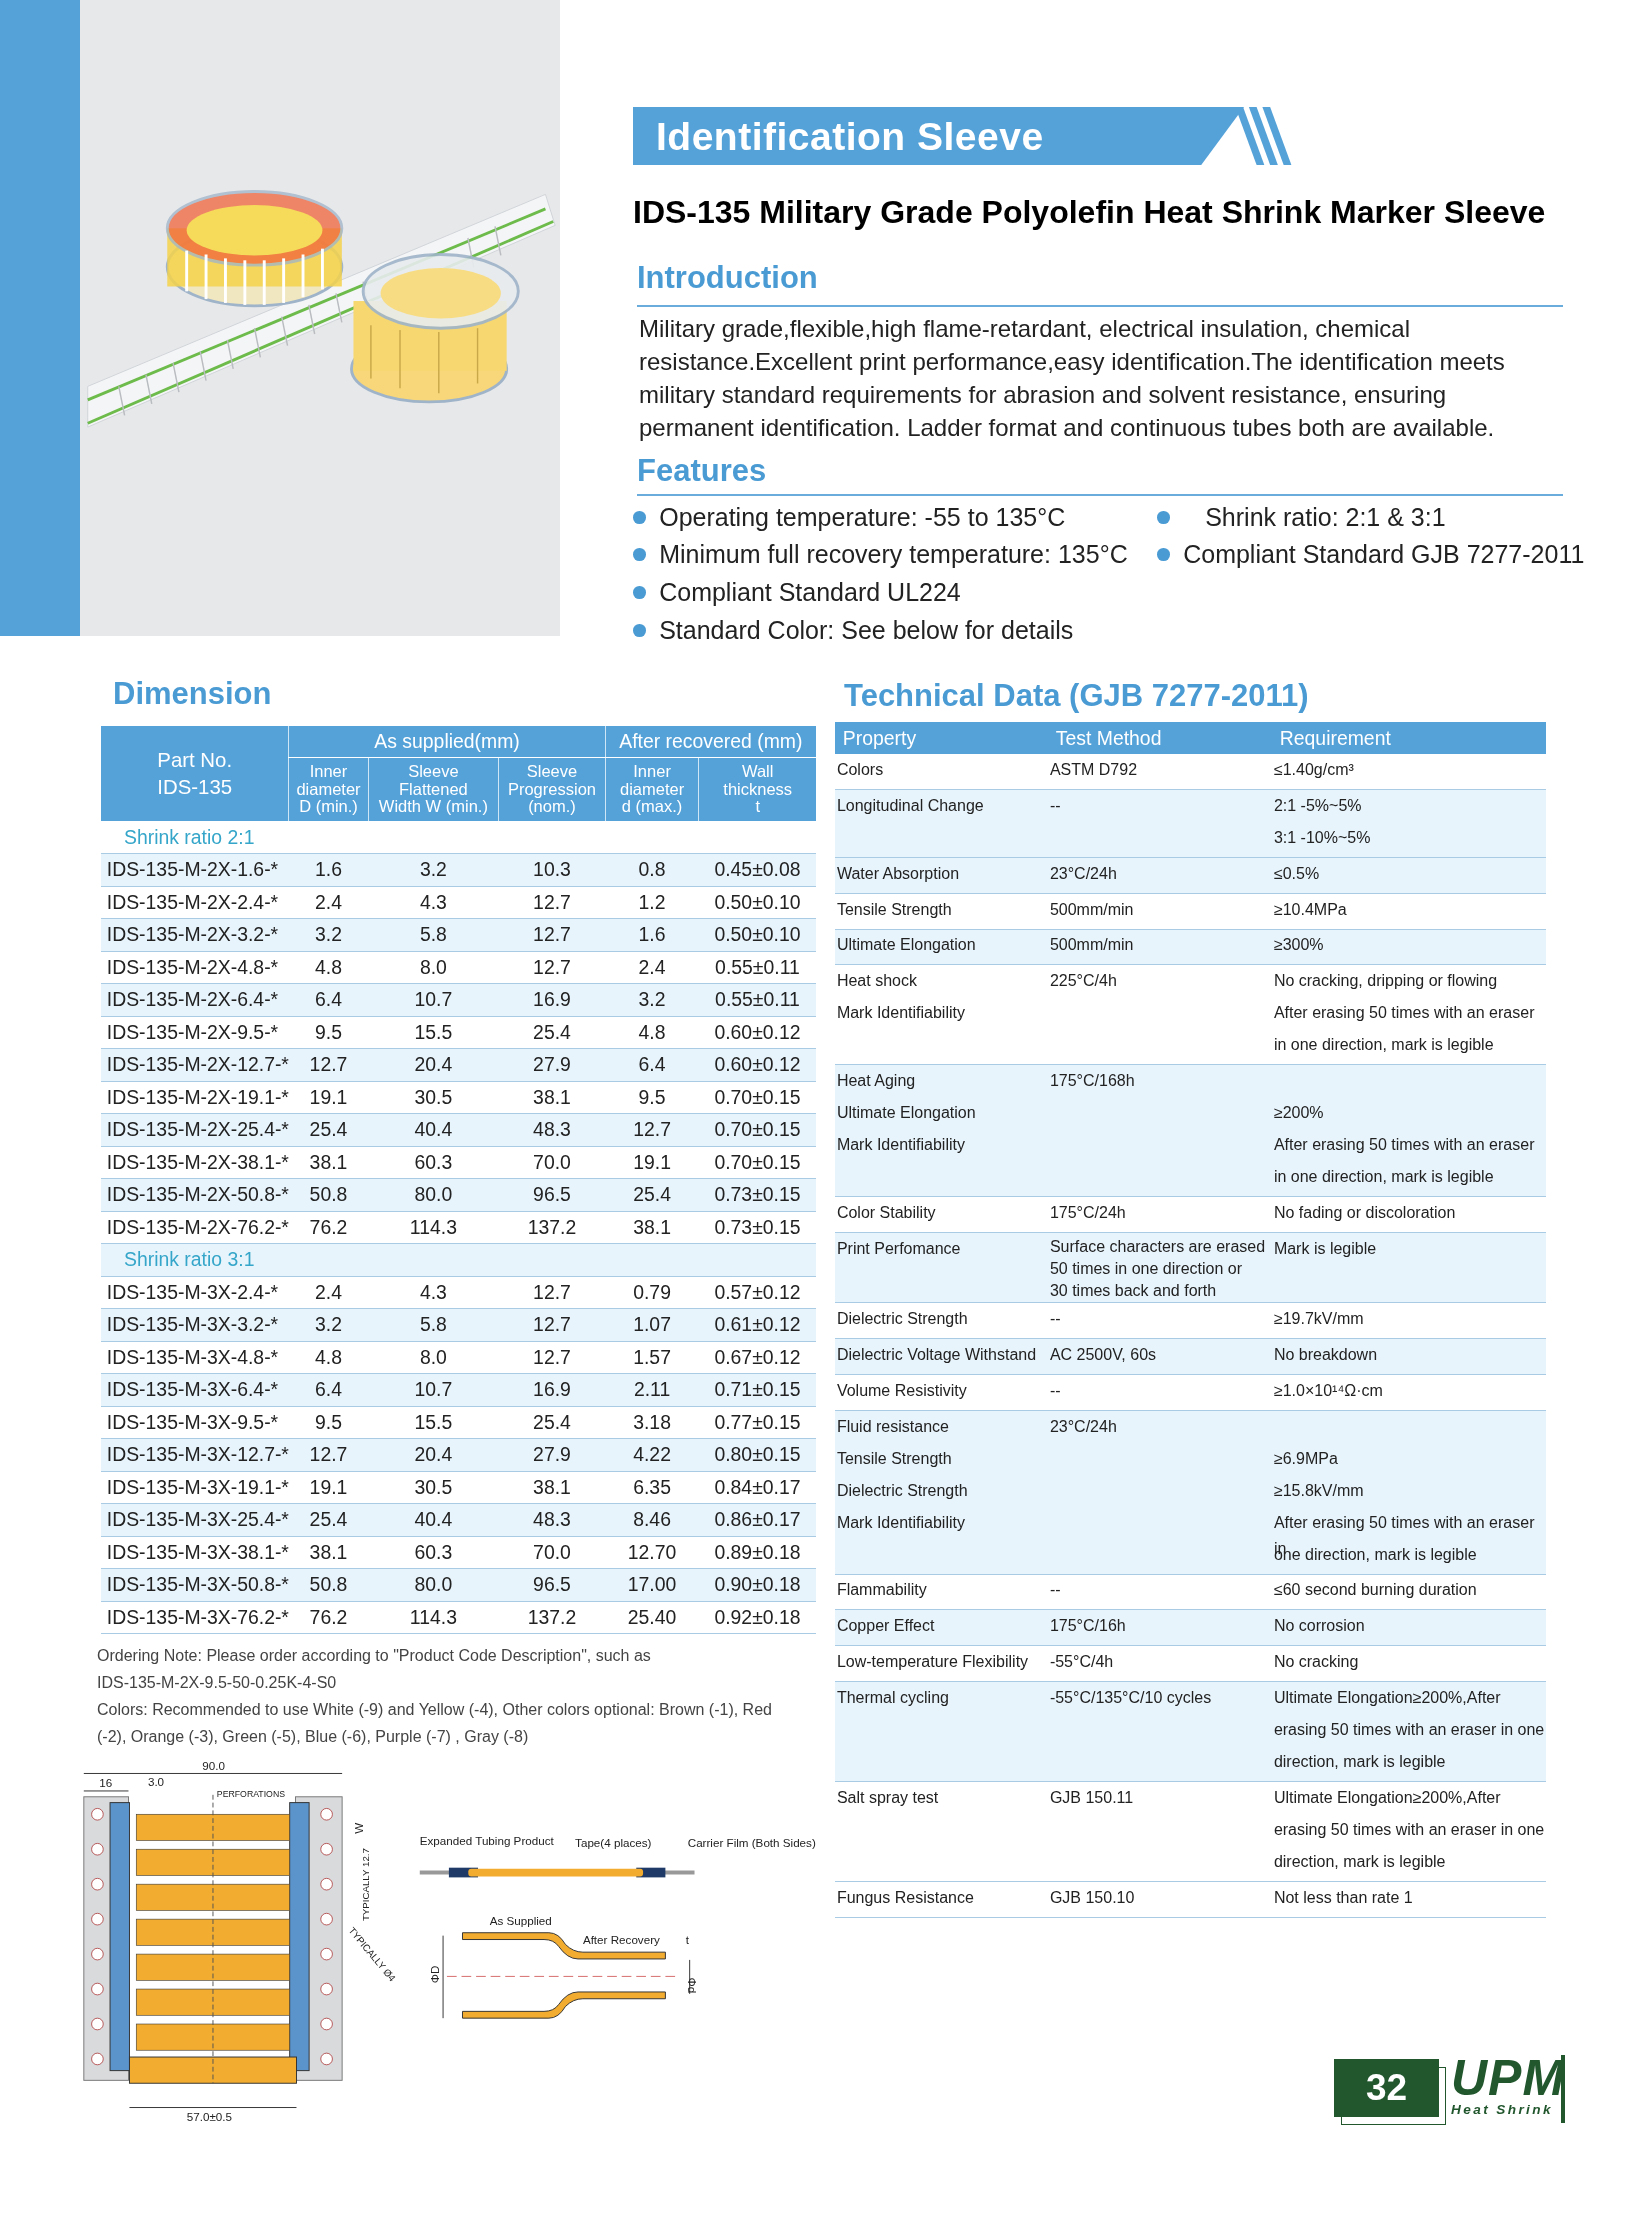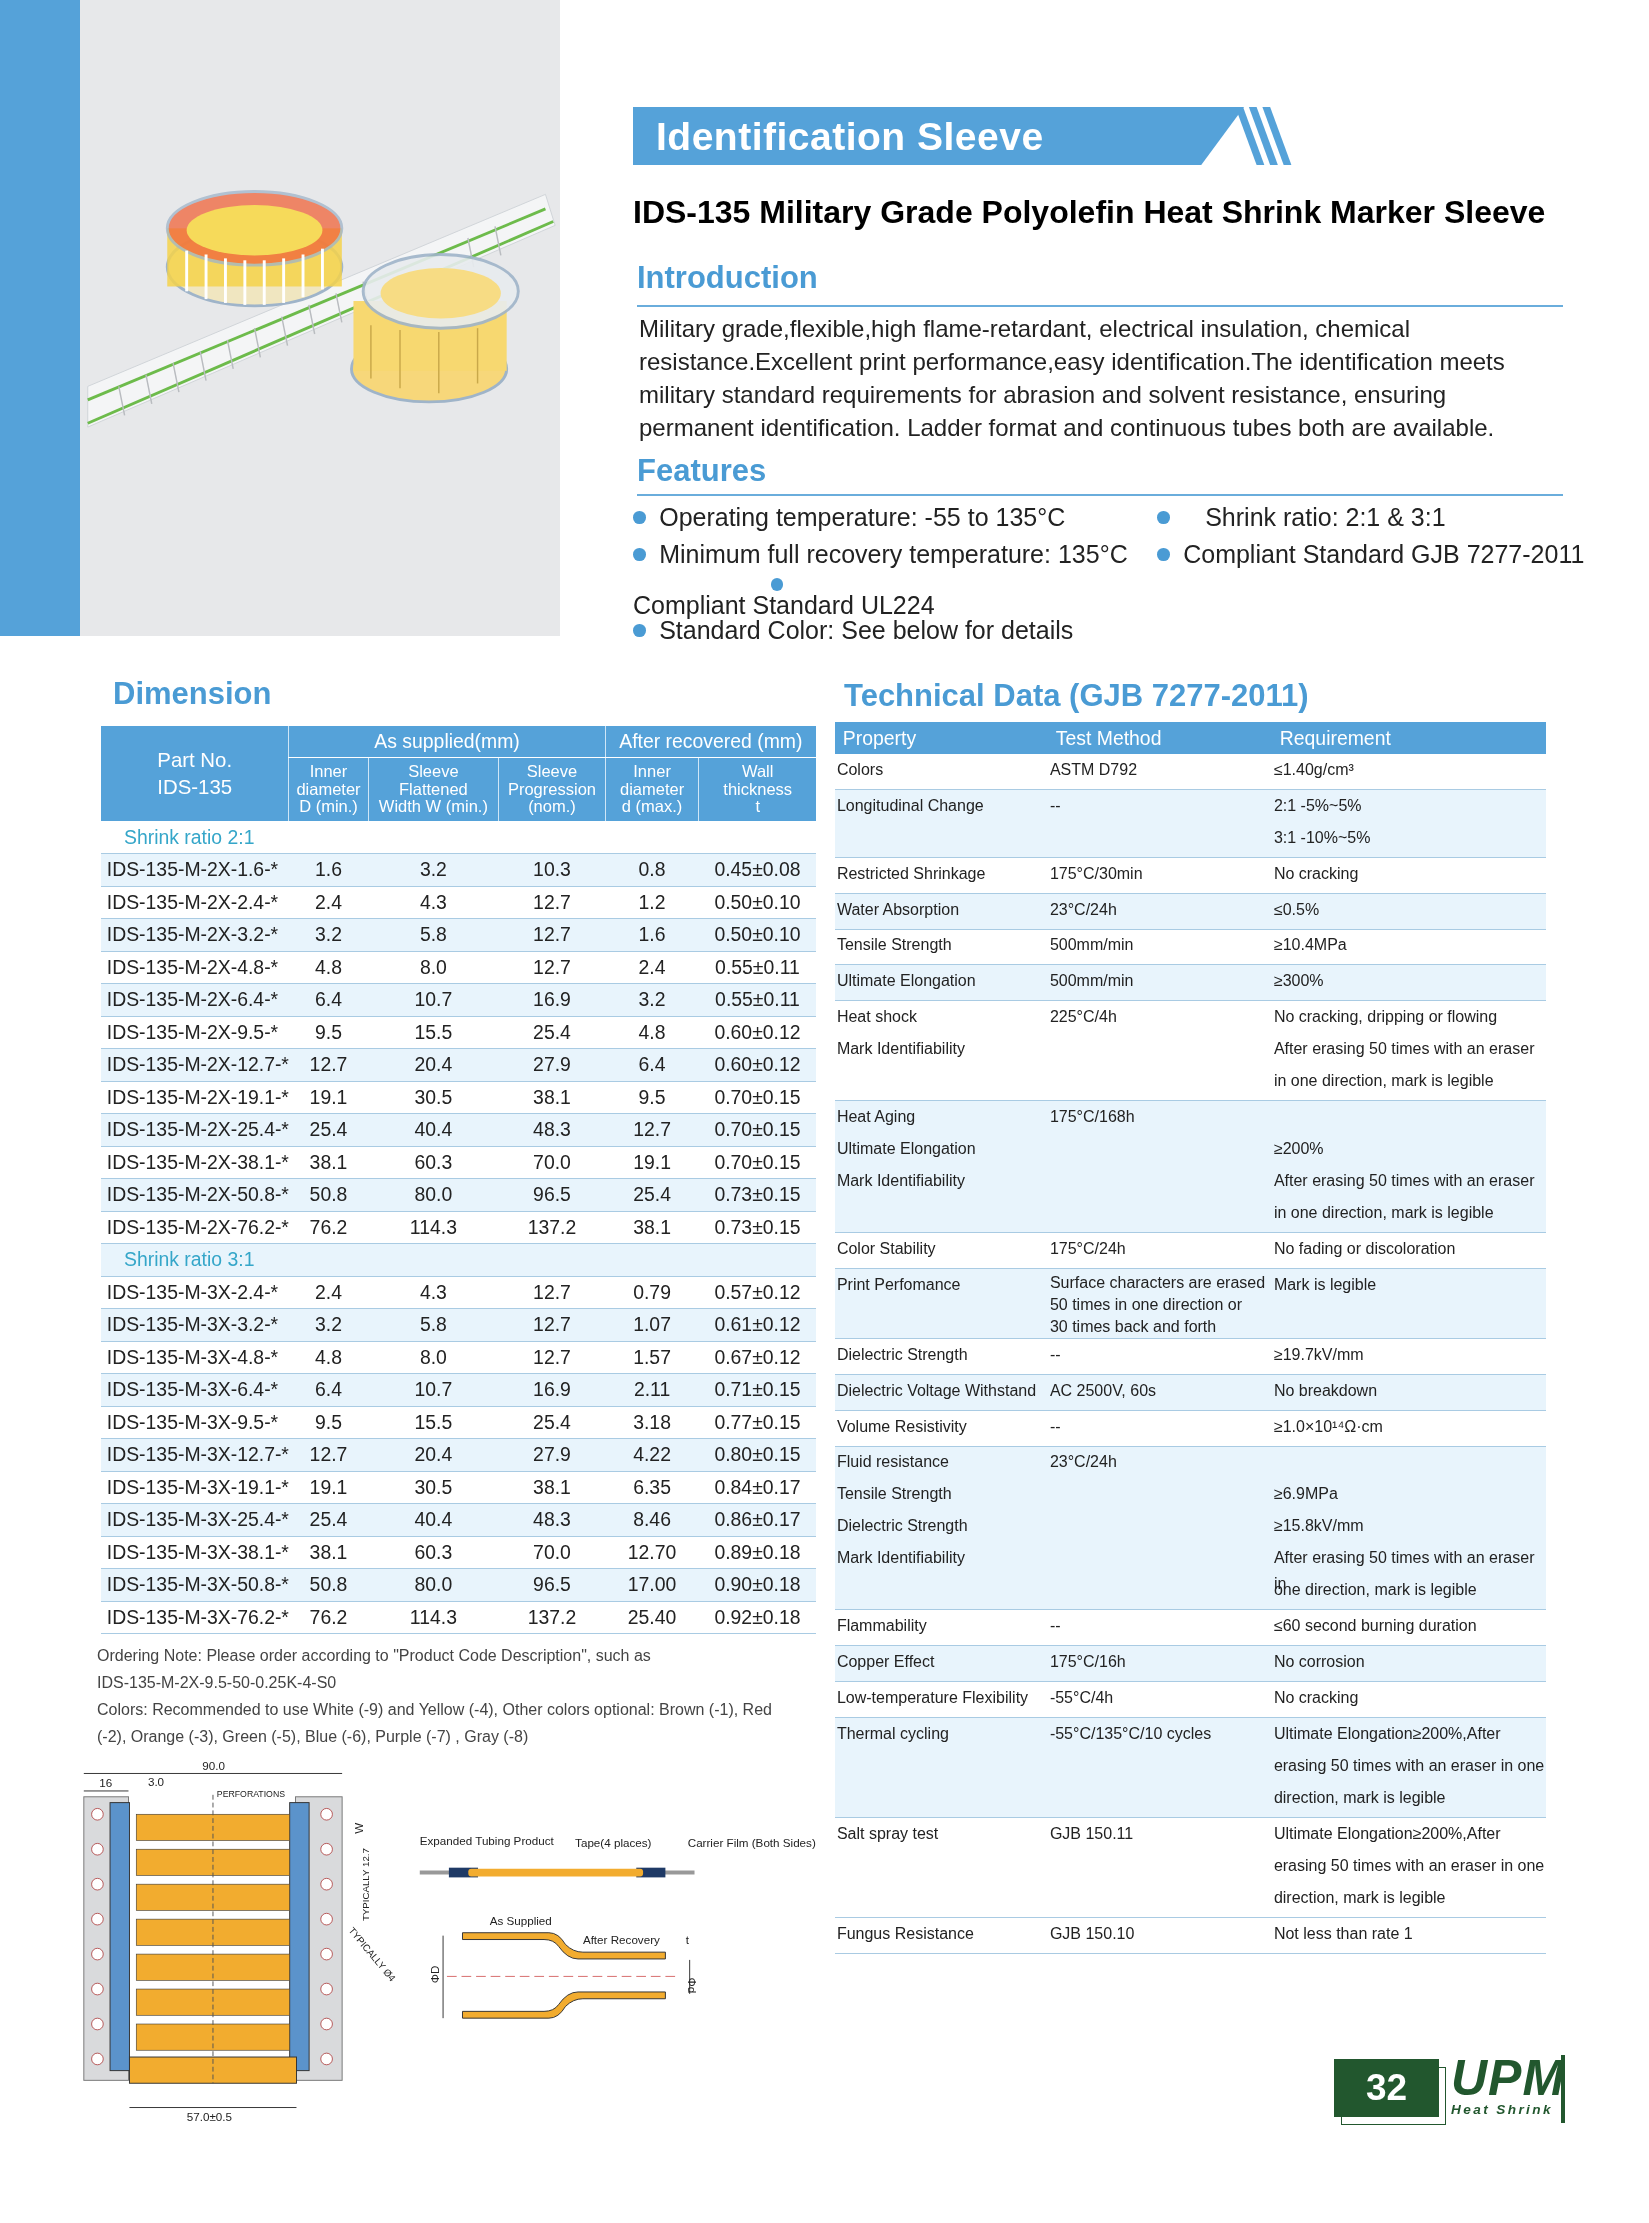--- a/index.html
+++ b/index.html
@@ -147,21 +147,21 @@
 <div id="features-head" class="abs section-head">Features</div>
 <div id="features-rule" class="abs rule"></div>
 <div class="abs feat" style="left:633px; top:503px;">
     <span class="dot"></span>
     <span>Operating temperature: -55 to 135°C</span>
   </div>
 <div class="abs feat" style="left:633px; top:540px;">
     <span class="dot"></span>
     <span>Minimum full recovery temperature: 135°C</span>
   </div>
-<div class="abs feat" style="left:633px; top:578px;flex-direction:column;">
+<div class="abs feat" style="left:633px; top:578px;">
     <span class="dot"></span>
     <span>Compliant Standard UL224</span>
   </div>
 <div class="abs feat" style="left:633px; top:616px;">
     <span class="dot"></span>
     <span>Standard Color: See below for details</span>
   </div>
 <div class="abs feat" style="left:1157px; top:503px;gap:22px;">
     <span class="dot"></span>
     <span>Shrink ratio: 2:1 &amp; 3:1</span>
@@ -415,31 +415,20 @@
       <tr class="alt">
         <td class="c1">
           <span class="ln">Longitudinal Change</span>
         </td>
         <td class="c2">
           <span class="ln">--</span>
         </td>
         <td class="">
           <span class="ln">2:1  -5%~5%</span>
           <span class="ln">3:1  -10%~5%</span>
-        </td>
-      </tr>
-      <tr>
-        <td class="c1">
-          <span class="ln">Restricted Shrinkage</span>
-        </td>
-        <td class="c2">
-          <span class="ln">175°C/30min</span>
-        </td>
-        <td class="">
-          <span class="ln">No cracking</span>
         </td>
       </tr>
       <tr class="alt">
         <td class="c1">
           <span class="ln">Water Absorption</span>
         </td>
         <td class="c2">
           <span class="ln">23°C/24h</span>
         </td>
         <td class="">

